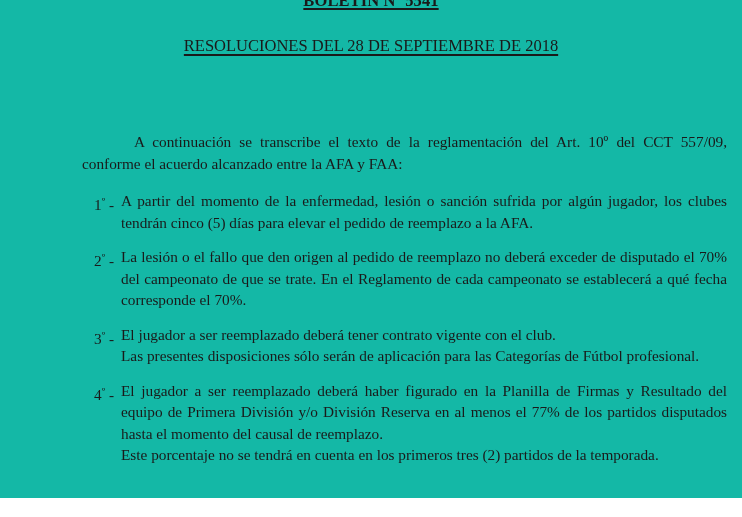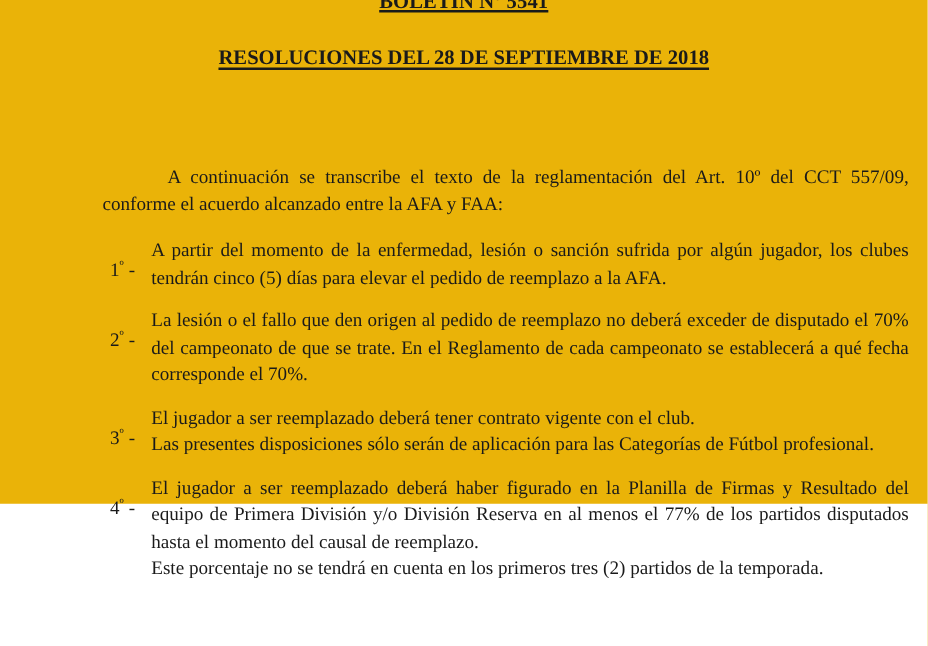--- a/index.html
+++ b/index.html
@@ -11,22 +11,22 @@
     width: 742px;
     height: 517px;
     overflow: hidden;
     font-family: "Liberation Serif", "DejaVu Serif", serif;
     color: #1a1a1a;
     position: relative;
   }
   .page {
     position: relative;
     width: 742px;
-    height: 403px;
-    background: #eab308;
+    height: 498px;
+    background: #14b8a6;
   }
 
   
   .doc-title {
     position: absolute;
     top: -9px;
     left: 0;
     width: 742px;
     text-align: center;
     font-size: 16.5px;
@@ -39,21 +39,21 @@
     text-decoration-thickness: 1.6px;
   }
 
   .doc-subtitle {
     position: absolute;
     top: 36px;
     left: 0;
     width: 742px;
     text-align: center;
     font-size: 16.5px;
-    font-weight: bold;
+    font-weight: normal;
   }
   .doc-subtitle span.ul {
     text-decoration: underline;
     text-underline-offset: 2.5px;
     text-decoration-thickness: 1.8px;
   }
 
   
   .section-heading {
     position: absolute;
@@ -101,23 +101,23 @@
   .list-item {
     position: relative;
     padding-left: 39px;
     font-size: 15.3px;
     line-height: 21.5px;
     margin-bottom: 13px;
   }
   .list-item .marker {
     position: absolute;
     left: 0;
-    top: 16px;
+    top: 4px;
     width: 32px;
-    text-align: center;
+    text-align: right;
     font-size: 15.3px;
     white-space: nowrap;
   }
   .list-item .marker sup {
     font-size: 0.72em;
     vertical-align: 0.42em;
     line-height: 0;
   }
   .para {
     text-align: justify;

